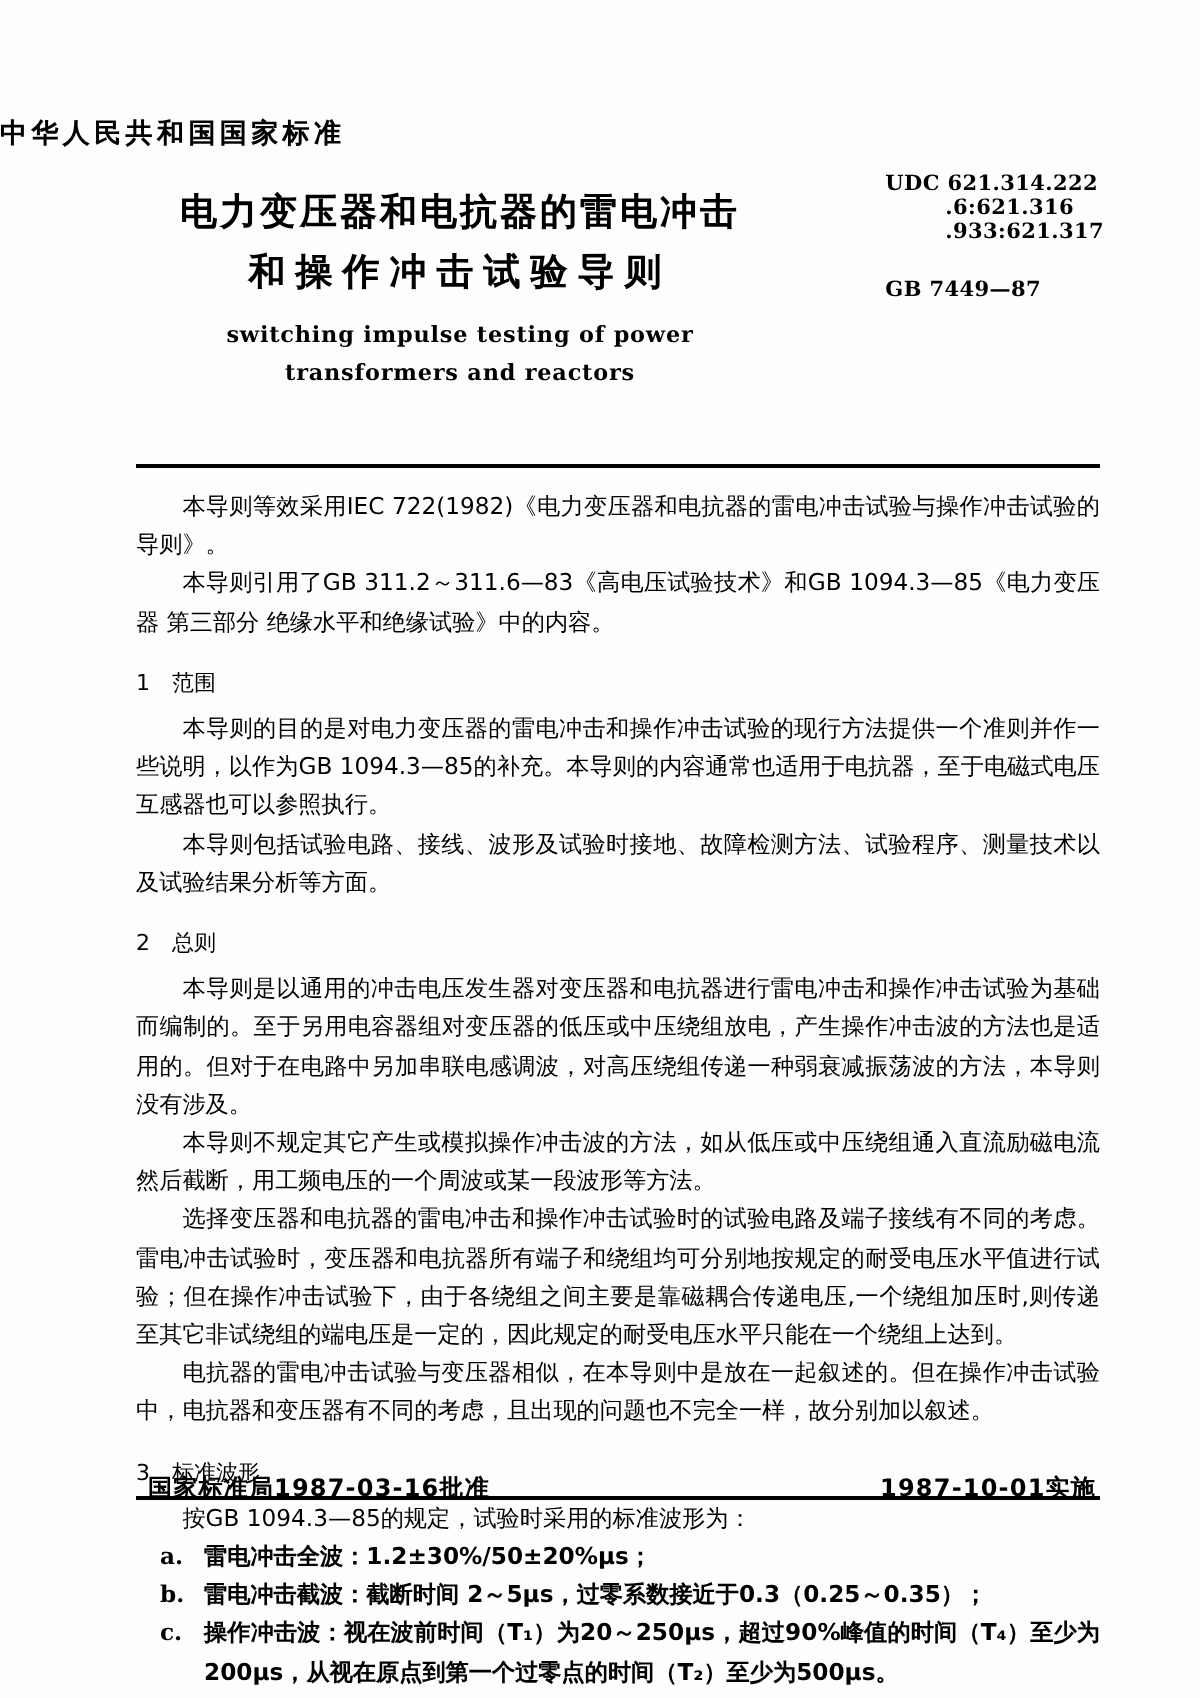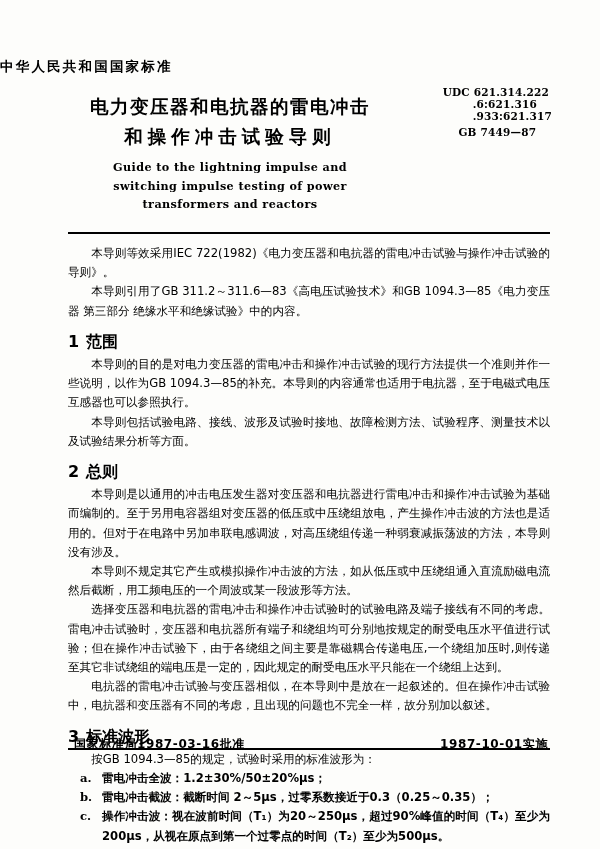--- a/index.html
+++ b/index.html
@@ -73,21 +73,21 @@
     text-align: left;
     font-family: "DejaVu Serif", "Liberation Serif", serif;
     font-size: 10.5px;
     font-weight: bold;
     line-height: 12.2px;
     letter-spacing: 0.2px;
   }
   .code-block .udc-l1 { white-space: nowrap; }
   .code-block .udc-l2 { padding-left: 30px; white-space: nowrap; }
   .code-block .udc-l3 { padding-left: 30px; white-space: nowrap; }
-  .code-block .gb { margin-top: 3px; white-space: nowrap; text-align: center; }
+  .code-block .gb { margin-top: 16px; white-space: nowrap; }
 
   
   .rule-top {
     position: absolute;
     left: 68px;
     width: 482px;
     top: 232px;
     height: 2px;
     background: #000;
   }
@@ -114,22 +114,22 @@
   .para {
     margin: 0;
     text-indent: 2em;
     font-weight: normal;
   }
 
   .sec-head {
     margin: 0;
     padding-top: 11px;
     padding-bottom: 4px;
-    font-weight: bold;
-    font-size: 16px;
+    font-weight: normal;
+    font-size: 11px;
   }
   .sec-head .num {
     display: inline-block;
     width: 18px;
   }
 
   .item-list {
     margin: 0;
     padding: 0;
     list-style: none;
@@ -178,21 +178,20 @@
 <div class="page">
 
   <div class="national-line">中华人民共和国国家标准</div>
 
   <div class="title-block">
     <div class="title-cn">电力变压器和电抗器的雷电冲击</div>
     <div class="title-cn second">和操作冲击试验导则</div>
   </div>
 
   <div class="title-en">
-    <div>Guide to the lightning impulse and</div>
     <div>switching impulse testing of power</div>
     <div>transformers and reactors</div>
   </div>
 
   <div class="code-block">
     <div class="udc-l1">UDC 621.314.222</div>
     <div class="udc-l2">.6:621.316</div>
     <div class="udc-l3">.933:621.317</div>
     <div class="gb">GB 7449—87</div>
   </div>

